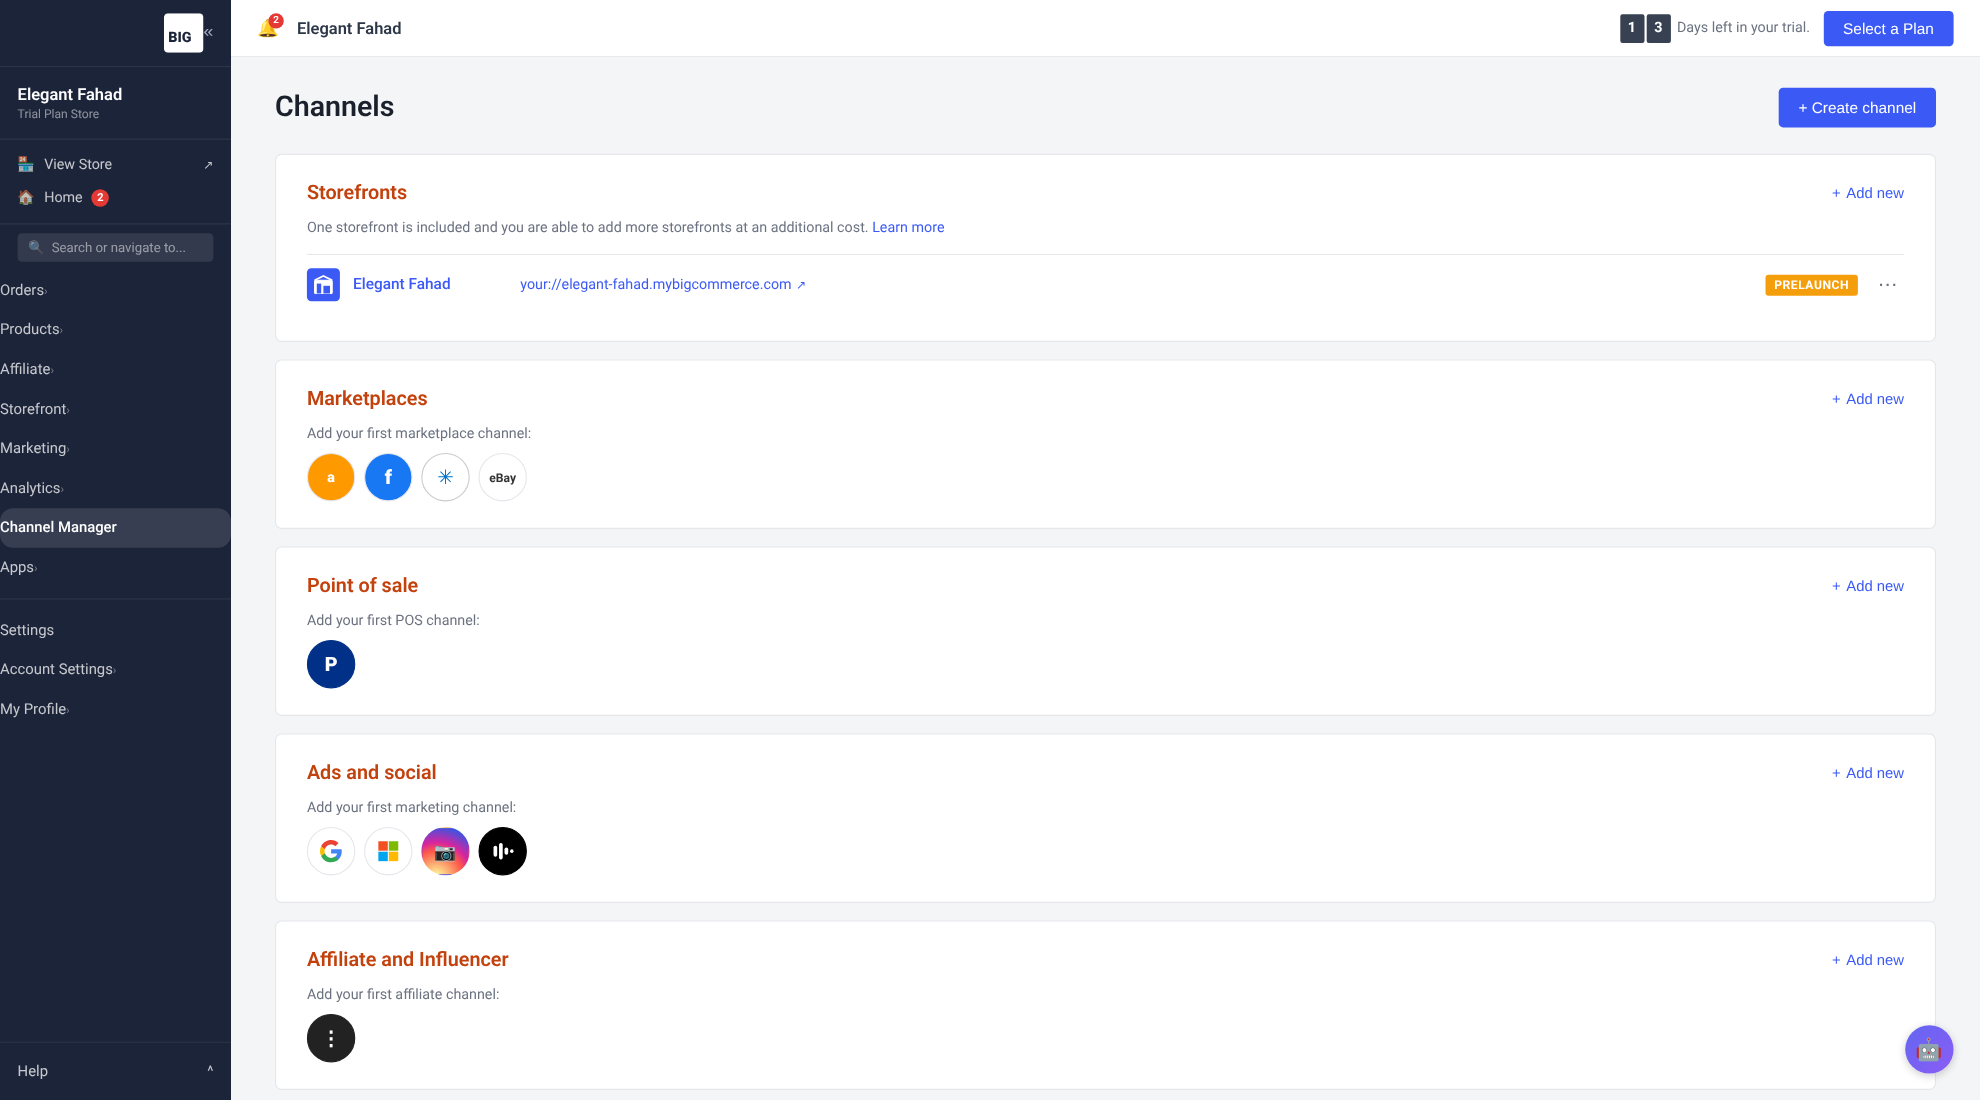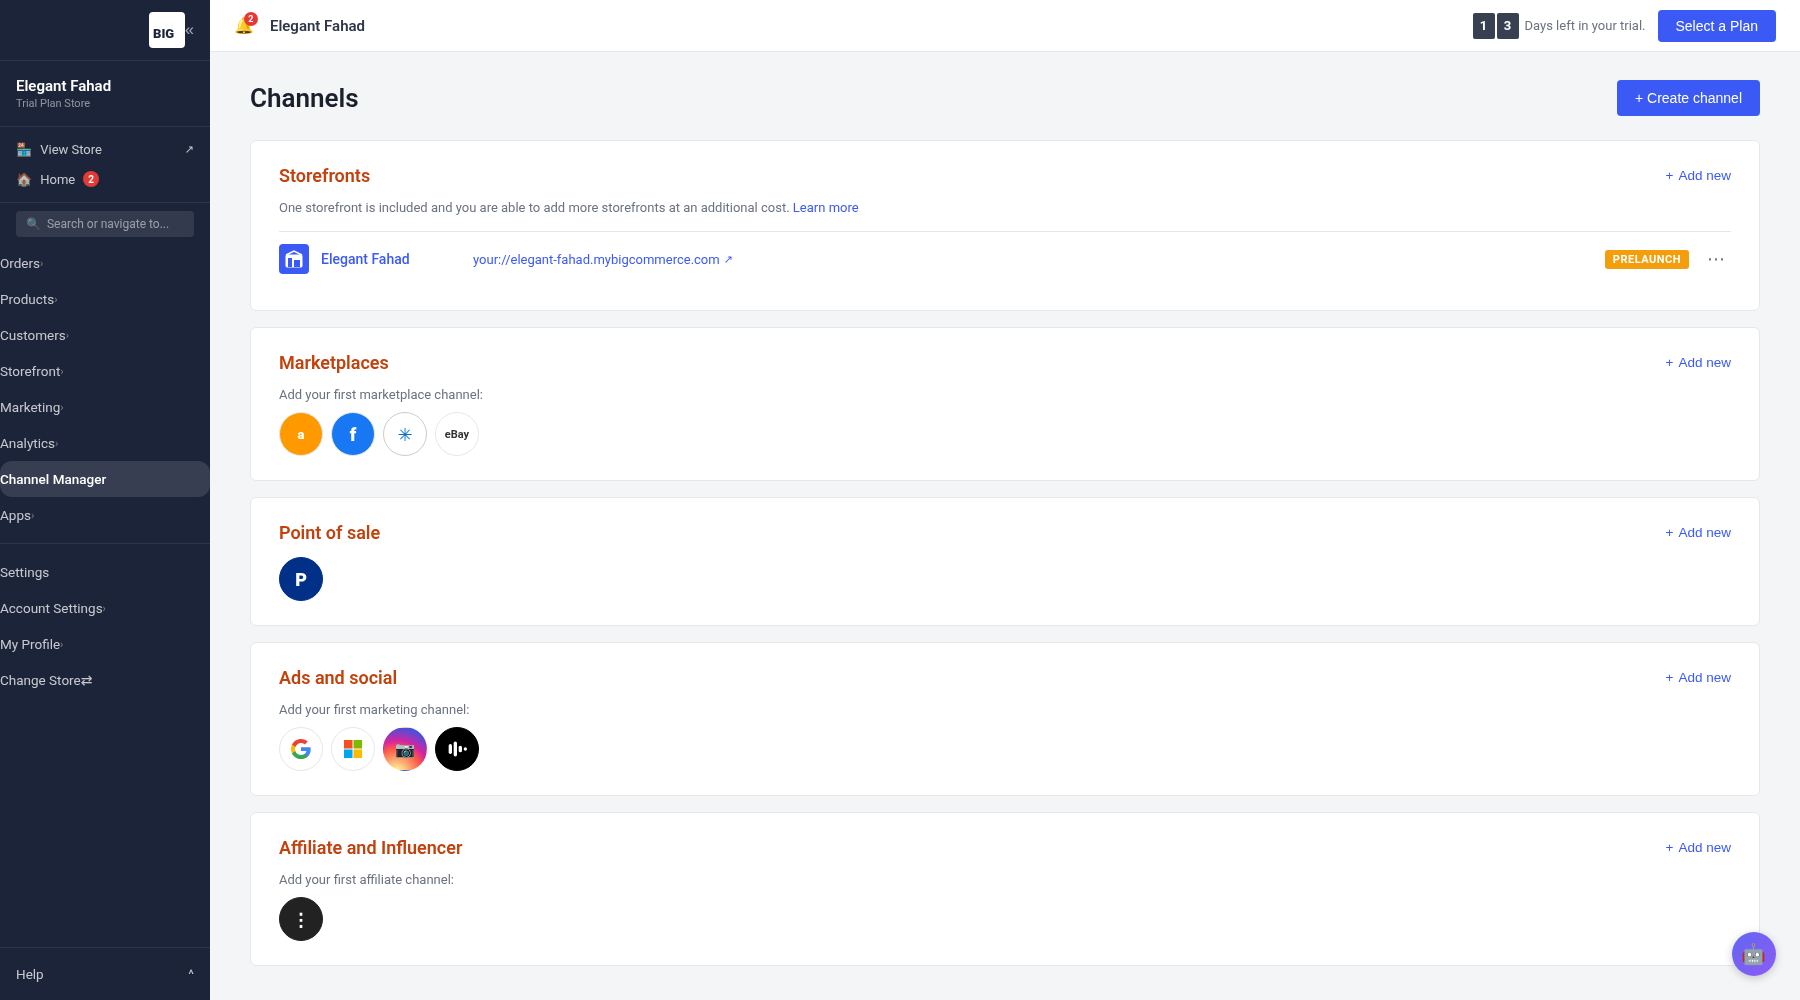--- a/index.html
+++ b/index.html
@@ -414,21 +414,21 @@
   <div class="nav-section">
     <div class="nav-item">
       <span>Orders</span>
       <span class="chevron">›</span>
     </div>
     <div class="nav-item">
       <span>Products</span>
       <span class="chevron">›</span>
     </div>
     <div class="nav-item">
-      <span>Customers</span>
+      <span>Affiliate</span>
       <span class="chevron">›</span>
     </div>
     <div class="nav-item">
       <span>Storefront</span>
       <span class="chevron">›</span>
     </div>
     <div class="nav-item">
       <span>Marketing</span>
       <span class="chevron">›</span>
     </div>
@@ -451,24 +451,20 @@
     <div class="nav-item">
       <span>Settings</span>
     </div>
     <div class="nav-item">
       <span>Account Settings</span>
       <span class="chevron">›</span>
     </div>
     <div class="nav-item">
       <span>My Profile</span>
       <span class="chevron">›</span>
-    </div>
-    <div class="nav-item">
-      <span>Change Store</span>
-      <span style="font-size:14px;">⇄</span>
     </div>
   </div>
 
   <div class="sidebar-bottom">
     <div class="help-item">
       <span>Help</span>
       <span>^</span>
     </div>
   </div>
 </nav>
@@ -556,20 +552,21 @@
     </div>
 
     <div class="channel-card">
       <div class="card-header">
         <h2 class="card-title">Point of sale</h2>
         <button class="add-new-btn">
           <span>+</span>
           <span>Add new</span>
         </button>
       </div>
+      <p class="channel-prompt">Add your first POS channel:</p>
       <div class="channel-icons">
         <div class="channel-icon-circle" title="PayPal" style="background:#003087;border-color:#003087;">
           <span style="color:#fff;font-size:18px;font-weight:900;">P</span>
         </div>
       </div>
     </div>
 
     <div class="channel-card">
       <div class="card-header">
         <h2 class="card-title">Ads and social</h2>

